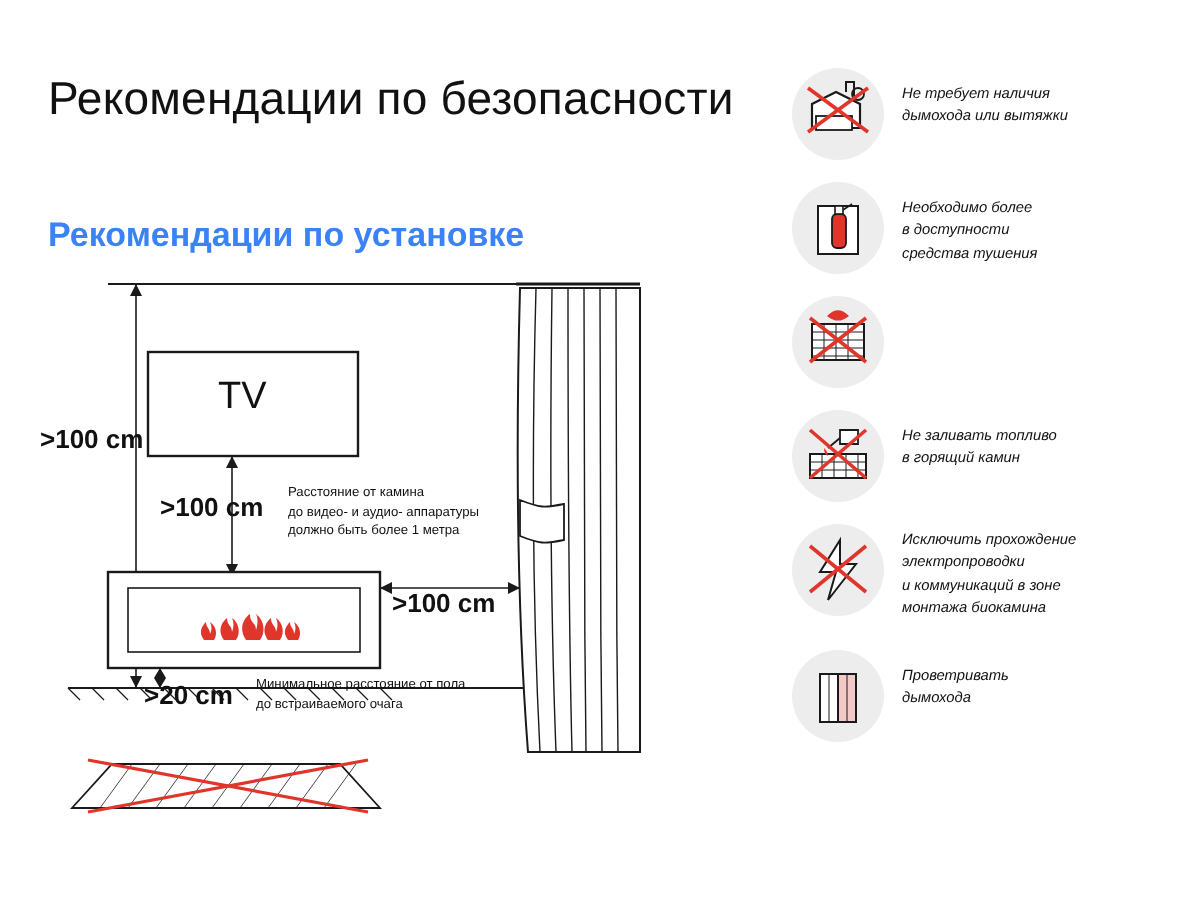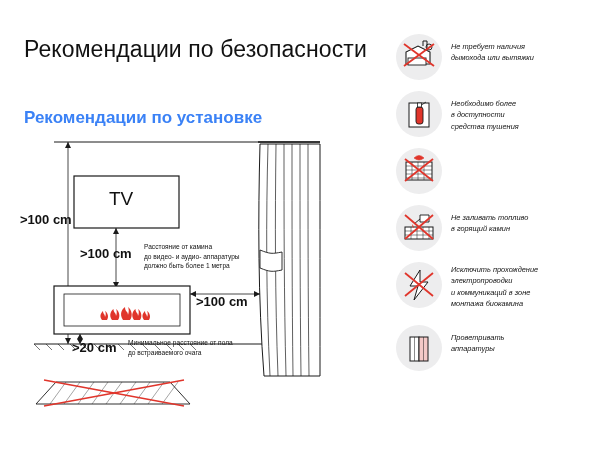--- a/index.html
+++ b/index.html
@@ -297,17 +297,17 @@
     <div class="icon-row">
       <div class="icon-badge">
         <svg width="46" height="46" viewBox="0 0 46 46">
           <rect x="14" y="12" width="9" height="24" fill="#ffffff" stroke="#1a1a1a" stroke-width="1"></rect>
           <rect x="23" y="12" width="9" height="24" fill="#f3c9c7" stroke="#1a1a1a" stroke-width="1"></rect>
           <line x1="18.5" y1="12" x2="18.5" y2="36" stroke="#1a1a1a" stroke-width="0.5"></line>
           <line x1="27.5" y1="12" x2="27.5" y2="36" stroke="#1a1a1a" stroke-width="0.5"></line>
         </svg>
       </div>
       <div class="icon-text">Проветривать
-аппаратуры</div>
+дымохода</div>
     </div>
 
   </div>
 </div>
 
 </body></html>

